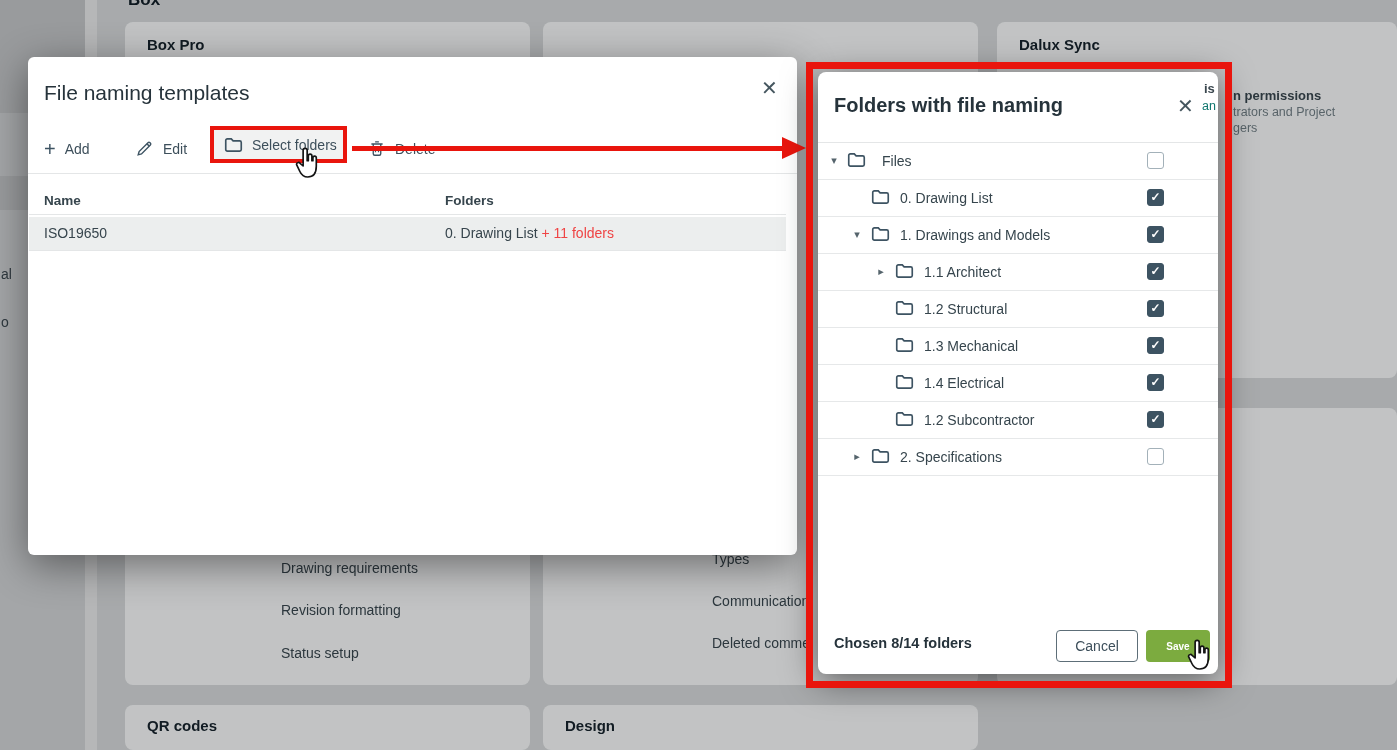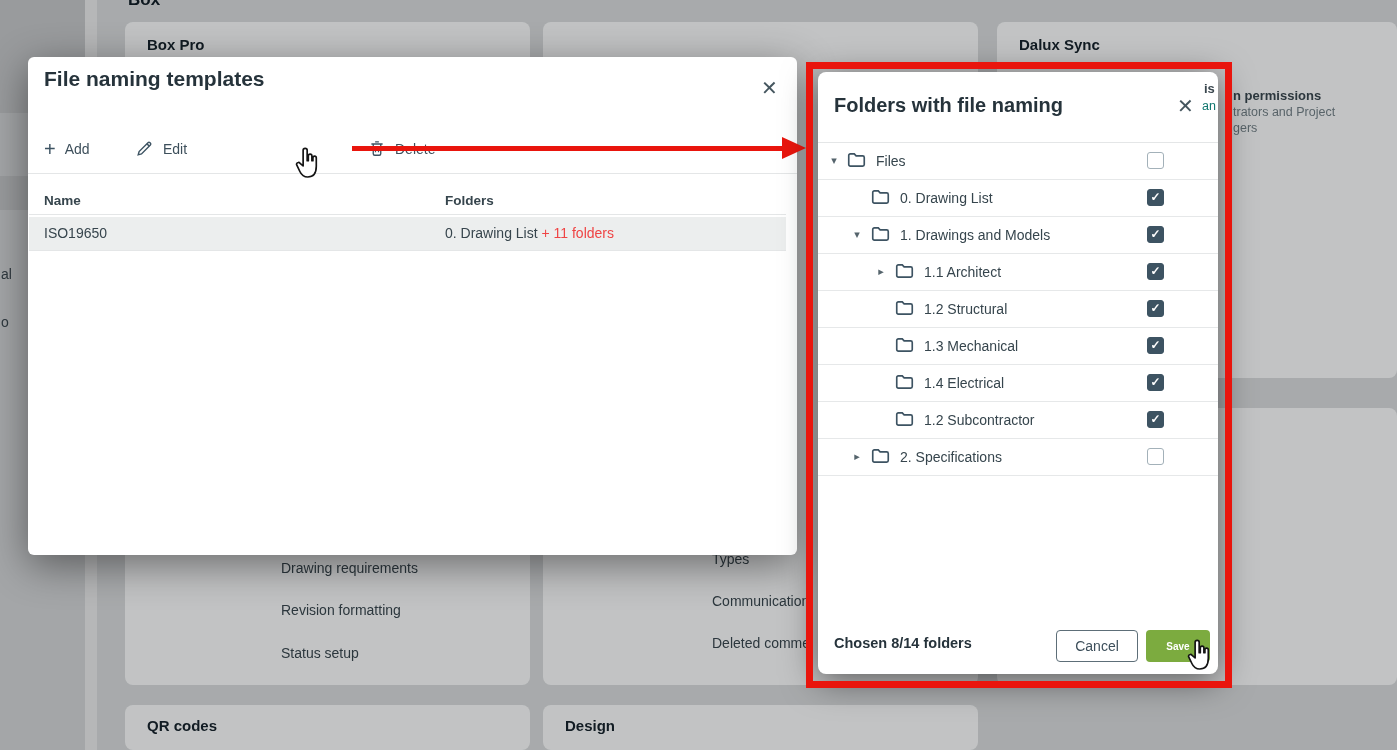--- a/index.html
+++ b/index.html
@@ -11,21 +11,21 @@
   
   #bg{position:absolute;inset:0;z-index:1}
   .card{position:absolute;background:#eef0f1;border-radius:8px}
   .card-title{position:absolute;left:22px;top:14px;font-size:15px;font-weight:bold;color:#16222b}
   .bgitem{position:absolute;font-size:14px;color:#37444c;white-space:nowrap}
   .frag{position:absolute;white-space:nowrap}
   #overlay{position:absolute;inset:0;background:rgba(0,0,0,.185);z-index:10}
   
   #tmodal{position:absolute;left:28px;top:57px;width:769px;height:498px;background:#fff;border-radius:6px;
     box-shadow:0 10px 40px rgba(0,0,0,.45);z-index:20}
-  #tmodal .mtitle{position:absolute;left:16px;top:10px;font-size:21px;font-weight:700;color:#26333b}
+  #tmodal .mtitle{position:absolute;left:16px;top:24px;font-size:21px;font-weight:400;color:#26333b}
   .closex{position:absolute;font-size:20px;color:#45565f;cursor:default;line-height:1}
   .tbtn{position:absolute;top:73px;height:37px;display:flex;align-items:center;gap:9px;
     font-size:14px;color:#3d4f5b;white-space:nowrap}
   .tbtn svg,.tbtn .plus{flex:0 0 auto}
   .plus{font-size:20px;color:#3d5362;font-weight:400;line-height:1}
   #selbox{position:absolute;left:182px;top:69px;width:137px;height:37px;border:4px solid #e9150d;
     background:#f1f2f2;box-sizing:border-box;display:flex;align-items:center;gap:9px;
     padding-left:10px;font-size:14px;color:#3d4f5b;z-index:2}
   .tdiv{position:absolute;left:0;width:769px;height:1px;background:#e4e6e7}
   .thead{position:absolute;top:136px;font-size:13.5px;font-weight:bold;color:#36454d}
@@ -132,20 +132,26 @@
   <div class="tbtn" style="left:16px">
     <span class="plus">+</span>
     <span>Add</span>
   </div>
   <div class="tbtn" style="left:107px">
     <span style="line-height:0"><svg width="19" height="19" viewBox="0 0 24 24">
           <use href="#ic-pencil"></use>
         </svg></span>
     <span>Edit</span>
   </div>
+  <div id="selbox">
+    <span style="line-height:0"><svg width="19" height="16" viewBox="0 0 24 20">
+          <use href="#ic-folder"></use>
+        </svg></span>
+    <span>Select folders</span>
+  </div>
   <div class="tbtn" style="left:340px">
     <span style="line-height:0"><svg width="18" height="19" viewBox="0 0 24 24">
           <use href="#ic-trash"></use>
         </svg></span>
     <span>Delete</span>
   </div>
 
   <div class="tdiv" style="top:116px"></div>
 
   <span class="thead" style="left:16px">Name</span>
@@ -171,21 +177,21 @@
   <span class="mtitle">Folders with file naming</span>
   <span class="closex" style="left:359px;top:24px">✕</span>
 
   <div id="tree">
 
     <div class="trow">
       <span class="arr" style="left:10px">▾</span>
       <span class="fold" style="left:29px"><svg width="19" height="16" viewBox="0 0 24 20">
             <use href="#ic-folder"></use>
           </svg></span>
-      <span class="tlabel" style="left:58px">Files</span>
+      <span class="tlabel" style="left:64px">Files</span>
       <span class="cbox"></span>
     </div>
 
     <div class="trow">
       <span class="fold" style="left:53px"><svg width="19" height="16" viewBox="0 0 24 20">
             <use href="#ic-folder"></use>
           </svg></span>
       <span class="tlabel" style="left:82px">0. Drawing List</span>
       <span class="cbox checked">
           <span class="ck">✓</span>

